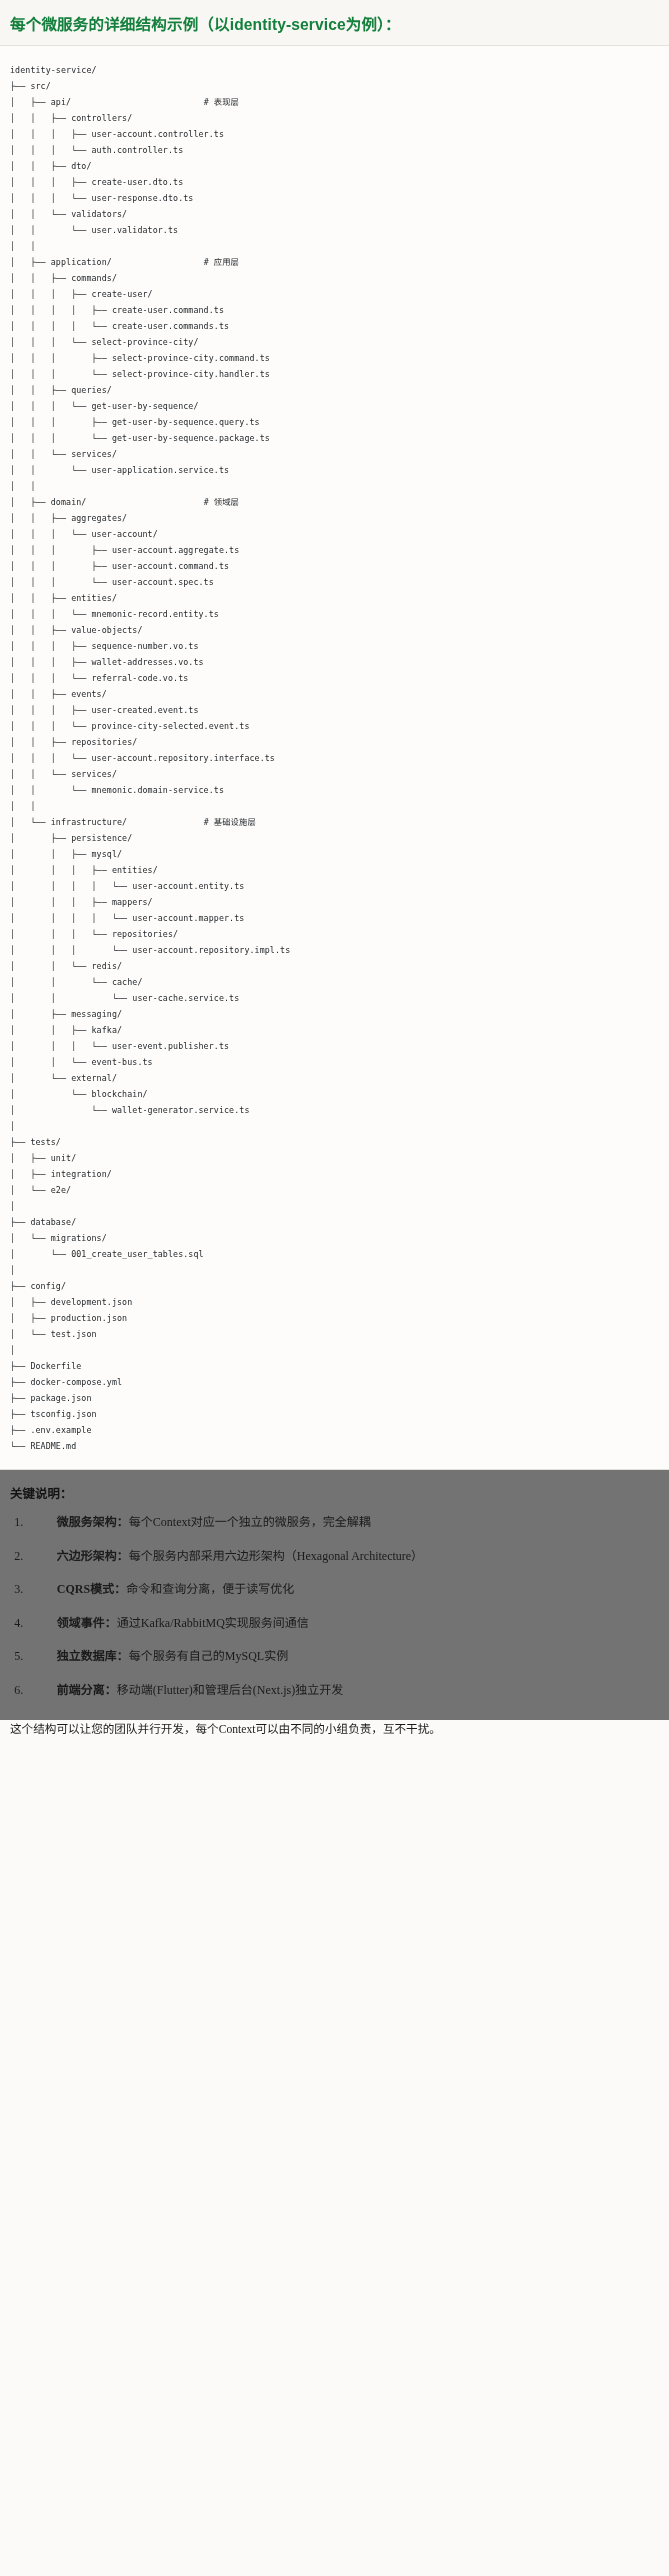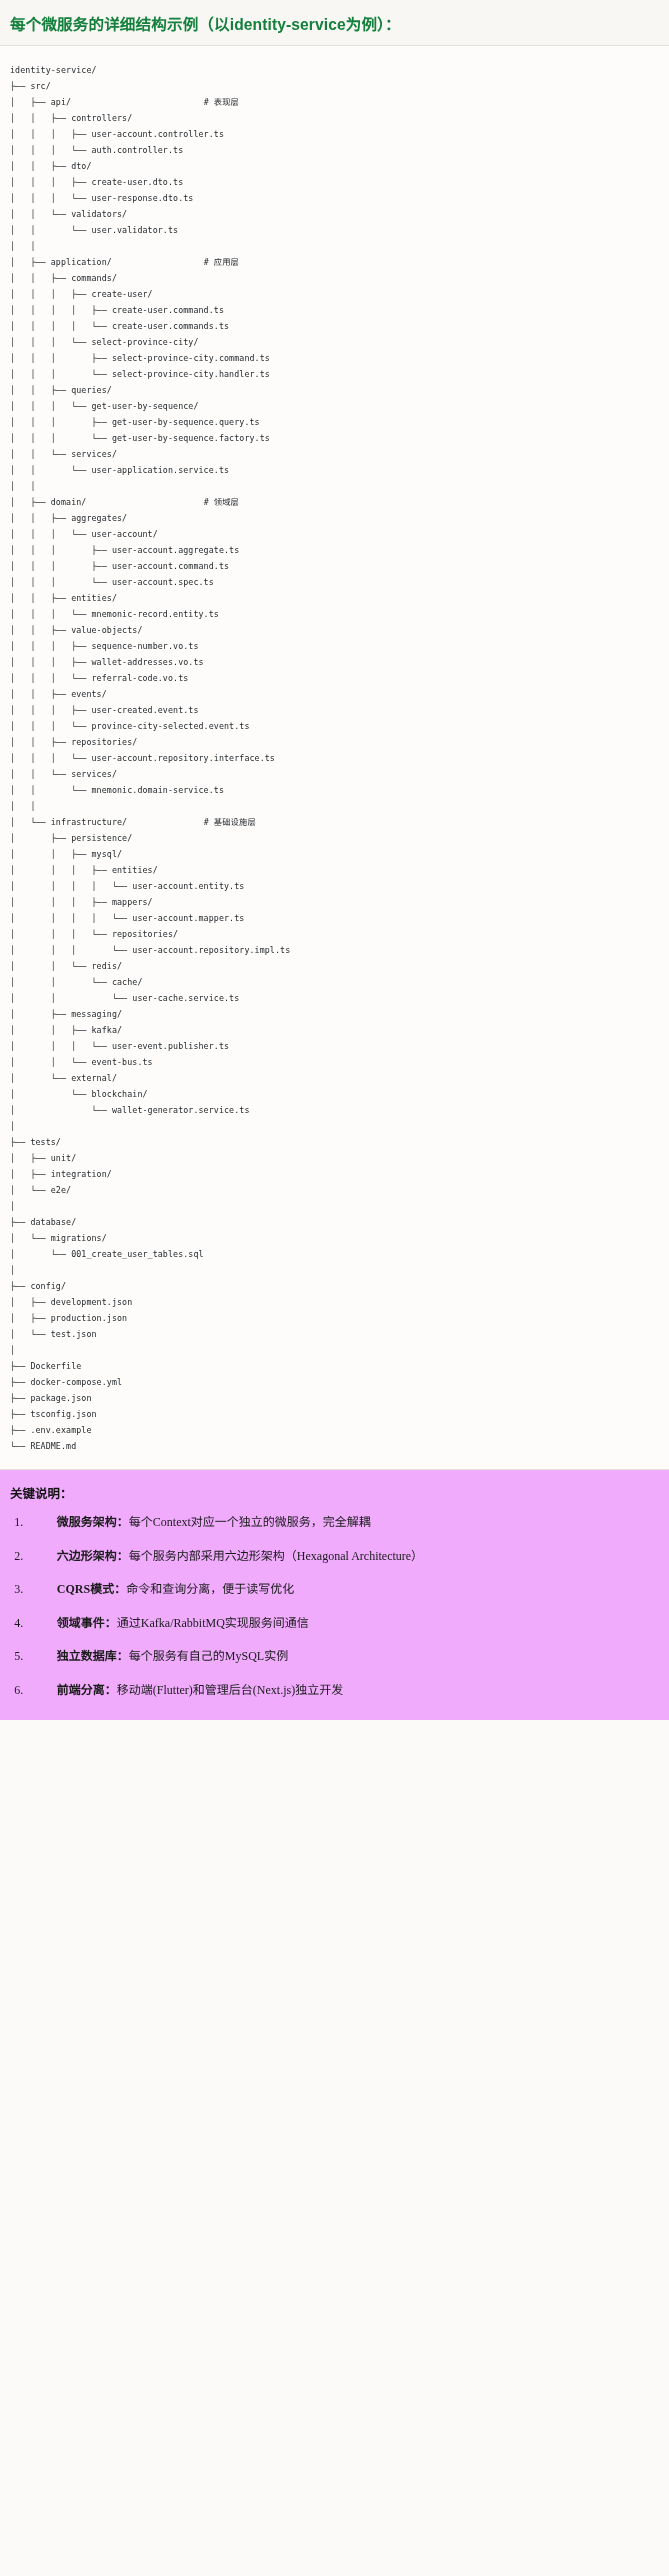--- a/index.html
+++ b/index.html
@@ -53,21 +53,21 @@
     letter-spacing: 0.1px;
     tab-size: 4;
   }
   pre.tree .cmt {
     color: #24292e;
   }
 
   
   .keys-block {
     padding: 12.5px 10px 6.3px 10px;
-    background: #f0abfc;
+    background: #737373;
   }
   .keys-heading {
     margin: 0 0 11.3px 0;
     font-family: "Liberation Sans", "DejaVu Sans", sans-serif;
     font-weight: bold;
     font-size: 12.5px;
     color: #141414;
   }
   ol.keys {
     margin: 0;
@@ -133,21 +133,21 @@
 <span>│   │   ├── commands/</span>
 <span>│   │   │   ├── create-user/</span>
 <span>│   │   │   │   ├── create-user.command.ts</span>
 <span>│   │   │   │   └── create-user.commands.ts</span>
 <span>│   │   │   └── select-province-city/</span>
 <span>│   │   │       ├── select-province-city.command.ts</span>
 <span>│   │   │       └── select-province-city.handler.ts</span>
 <span>│   │   ├── queries/</span>
 <span>│   │   │   └── get-user-by-sequence/</span>
 <span>│   │   │       ├── get-user-by-sequence.query.ts</span>
-<span>│   │   │       └── get-user-by-sequence.factory.ts</span>
+<span>│   │   │       └── get-user-by-sequence.package.ts</span>
 <span>│   │   └── services/</span>
 <span>│   │       └── user-application.service.ts</span>
 <span>│   │</span>
 <span><span>│   ├── domain/                       </span><span class="cmt"># 领域层</span></span>
 <span>│   │   ├── aggregates/</span>
 <span>│   │   │   └── user-account/</span>
 <span>│   │   │       ├── user-account.aggregate.ts</span>
 <span>│   │   │       ├── user-account.command.ts</span>
 <span>│   │   │       └── user-account.spec.ts</span>
 <span>│   │   ├── entities/</span>
@@ -211,15 +211,18 @@
     <ol class="keys">
         <li><span class="key-term">微服务架构</span><span class="key-sep">：</span><span class="key-desc">每个Context对应一个独立的微服务，完全解耦</span></li>
         <li><span class="key-term">六边形架构</span><span class="key-sep">：</span><span class="key-desc">每个服务内部采用六边形架构（Hexagonal Architecture）</span></li>
         <li><span class="key-term">CQRS模式</span><span class="key-sep">：</span><span class="key-desc">命令和查询分离，便于读写优化</span></li>
         <li><span class="key-term">领域事件</span><span class="key-sep">：</span><span class="key-desc">通过Kafka/RabbitMQ实现服务间通信</span></li>
         <li><span class="key-term">独立数据库</span><span class="key-sep">：</span><span class="key-desc">每个服务有自己的MySQL实例</span></li>
         <li><span class="key-term">前端分离</span><span class="key-sep">：</span><span class="key-desc">移动端(Flutter)和管理后台(Next.js)独立开发</span></li>
       </ol>
   </div>
 
+  <div class="footer-block">
+    <p class="footer-note">这个结构可以让您的团队并行开发，每个Context可以由不同的小组负责，互不干扰。</p>
+  </div>
 
 </div>
 
 
 </body></html>

